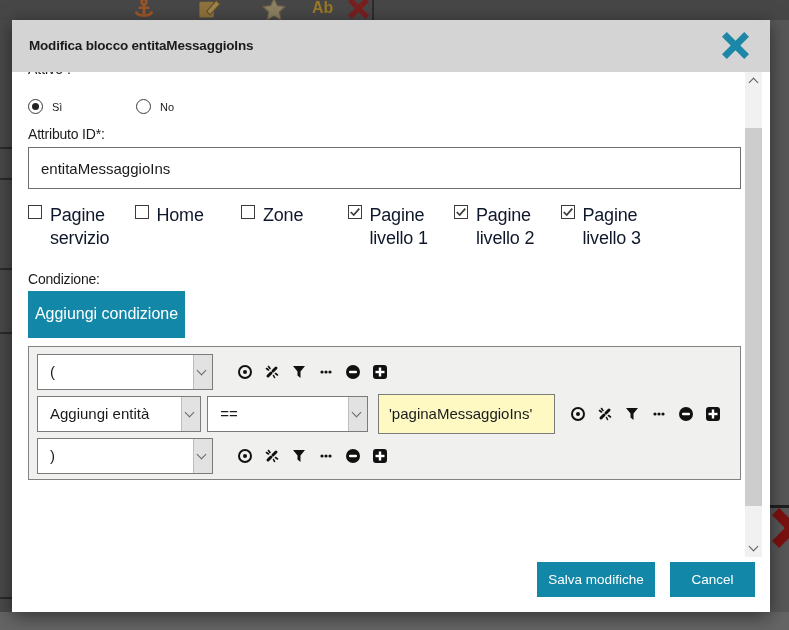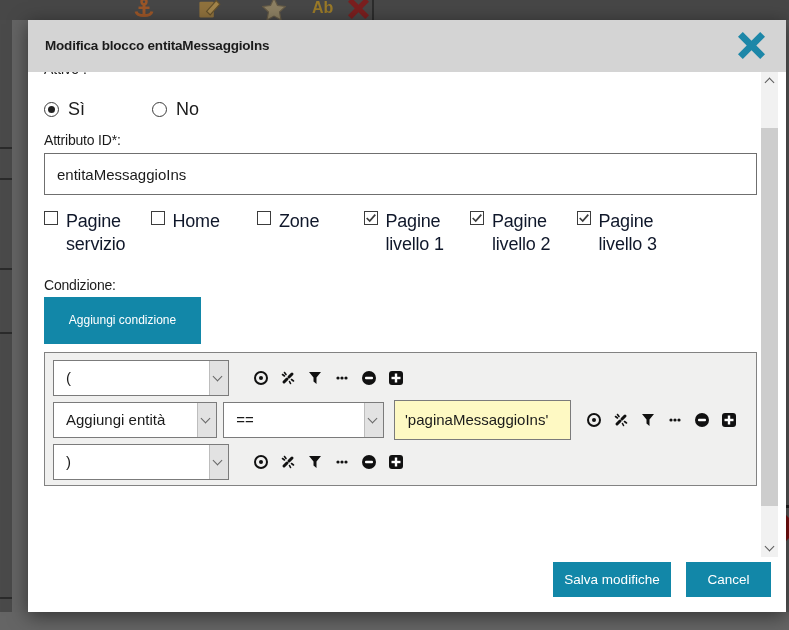--- a/index.html
+++ b/index.html
@@ -13,21 +13,21 @@
   .bg-top .tb-sep { position:absolute; left:372px; top:0; width:2px; height:20px; background:#2c2c2c; }
   .bg-top .tb-ab { position:absolute; top:-1px; font-weight:bold; font-size:16px; color:#9a7a28; }
   .bg-left { position:absolute; left:0; top:20px; width:12px; height:592px; background:#4a4a4a; }
   .bg-left .ln { position:absolute; left:0; width:12px; height:2px; background:#2b2b2b; }
   .bg-right { position:absolute; left:770px; top:20px; width:19px; height:592px; background:#585858; }
   .bg-right .ln { position:absolute; left:0; top:485px; width:19px; height:3px; background:#1f1f1f; }
   .bg-right .red-x { position:absolute; left:2px; top:488px; }
   .bg-bottom { position:absolute; left:0; top:612px; width:789px; height:18px; background:#656565; }
 
   
-  .dialog { position:absolute; left:28px; top:20px; width:758px; height:592px; background:#ffffff;
+  .dialog { position:absolute; left:12px; top:20px; width:758px; height:592px; background:#ffffff;
             box-shadow:0 4px 18px rgba(0,0,0,.5); }
   .dialog-header { position:absolute; left:0; top:0; width:758px; height:52px; background:#d4d4d4; }
   .dialog-title { position:absolute; left:17px; top:0; line-height:52px; font-size:13.5px; font-weight:bold;
                   color:#1b1b1b; letter-spacing:-0.2px; }
   .close-btn { position:absolute; right:21px; top:12px; width:28px; height:28px; border:none; background:transparent;
                cursor:pointer; padding:0; }
 
   
   .dialog-body { position:absolute; left:0; top:52px; width:758px; height:485px; overflow:hidden;
                  padding-left:16px; padding-right:45px; background:#fff; }
@@ -35,39 +35,39 @@
   .clipped-label span { display:block; margin-top:-11px; font-size:14px; color:#1b1b1b; }
 
   .field-label { font-size:14px; color:#1b1b1b; letter-spacing:-0.2px; }
 
   .radio-row { margin-top:18px; display:flex; align-items:center; }
   .radio-item { display:flex; align-items:center; width:108px; }
   .radio-circle { width:15px; height:15px; border:1px solid #3c3c3c; border-radius:50%;
                   display:inline-flex; align-items:center; justify-content:center; background:#fff; }
   .radio-circle .dot { width:7px; height:7px; border-radius:50%; background:#222; display:none; }
   .radio-item.selected .radio-circle .dot { display:block; }
-  .radio-item .radio-label { margin-left:9px; font-size:18px; color:#1b1b1b; }
+  .radio-item .radio-label { margin-left:9px; font-size:11px; color:#1b1b1b; }
 
   .lbl-attributo { margin-top:12px; }
   .text-input { margin-top:5px; width:713px; height:42px; border:1px solid #6f6f6f; background:#fff;
                 font-family:"Liberation Sans",sans-serif; font-size:15px; color:#1b1b1b; padding:0 0 0 12px; }
 
   .lbl-livello { margin-top:26px; }
   .checkbox-row { margin-top:15px; display:flex; }
   .checkbox-item { width:106.5px; display:flex; align-items:flex-start; }
   .checkbox-box { width:14px; height:14px; border:1px solid #3c3c3c; background:#fff; flex:none; margin-top:1px;
                   display:inline-flex; align-items:center; justify-content:center; }
   .checkbox-box svg { display:none; }
   .checkbox-item.checked .checkbox-box svg { display:block; }
   .checkbox-item .checkbox-label { margin-left:8px; font-size:18px; color:#0f172a; line-height:1.3;
                                    max-width:64px; letter-spacing:-0.2px; }
 
   .lbl-condizione { margin-top:20px; }
   .add-cond-btn { margin-top:4px; width:157px; height:47px; background:#1287a8; color:#fff; border:none;
-                  font-family:"Liberation Sans",sans-serif; font-size:12px; cursor:pointer; }
+                  font-family:"Liberation Sans",sans-serif; font-size:16px; cursor:pointer; }
 
   .cond-box { margin-top:8px; width:713px; height:134px; background:#f0f0ef; border:1px solid #828282;
               padding:7px 8px; }
   .cond-row { display:flex; align-items:center; margin-bottom:4px; }
   .win-select { position:relative; width:176px; height:36px; border:1px solid #7b7b7b; background:#fff;
                 display:flex; align-items:center; padding-left:12px; font-size:15px; color:#1b1b1b; cursor:pointer; }
   .win-select .arrow-zone { position:absolute; right:0; top:0; width:19px; height:34px; background:#e2e2e2;
                             border-left:1px solid #bdbdbd; }
   .chev { position:absolute; width:7px; height:7px; border-right:1.6px solid #666; border-bottom:1.6px solid #666; }
   .arrow-zone .chev { left:4px; top:12px; transform:rotate(45deg); }

